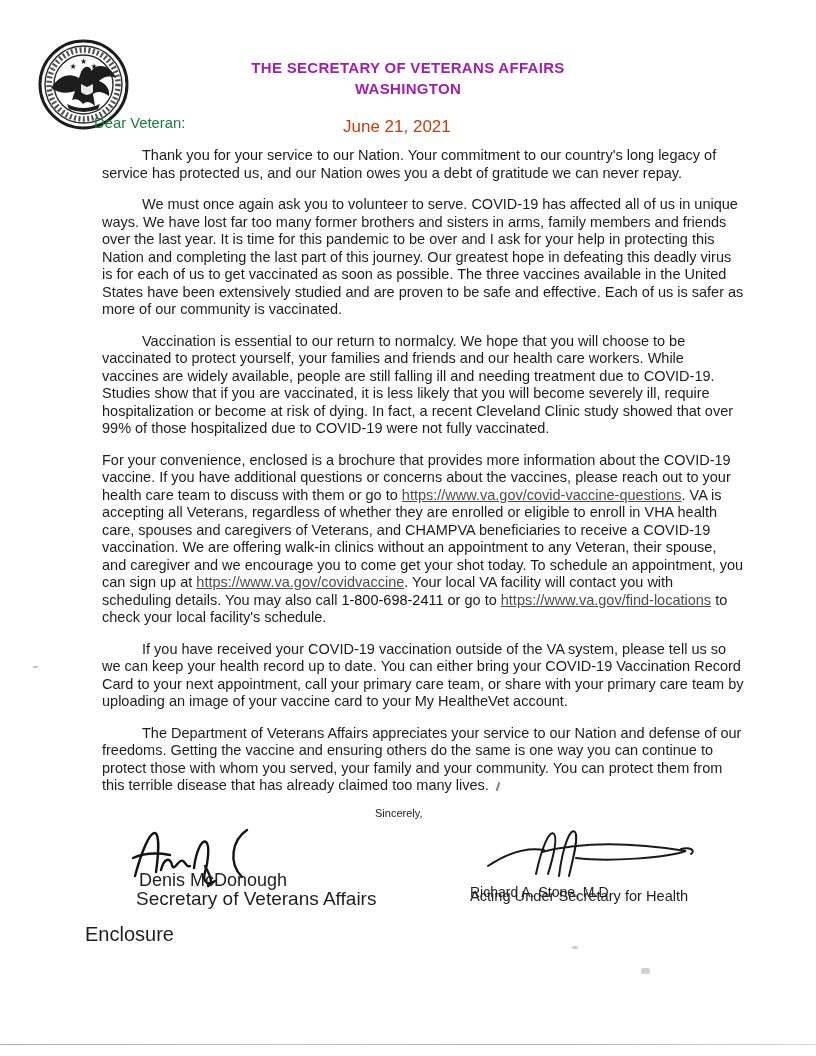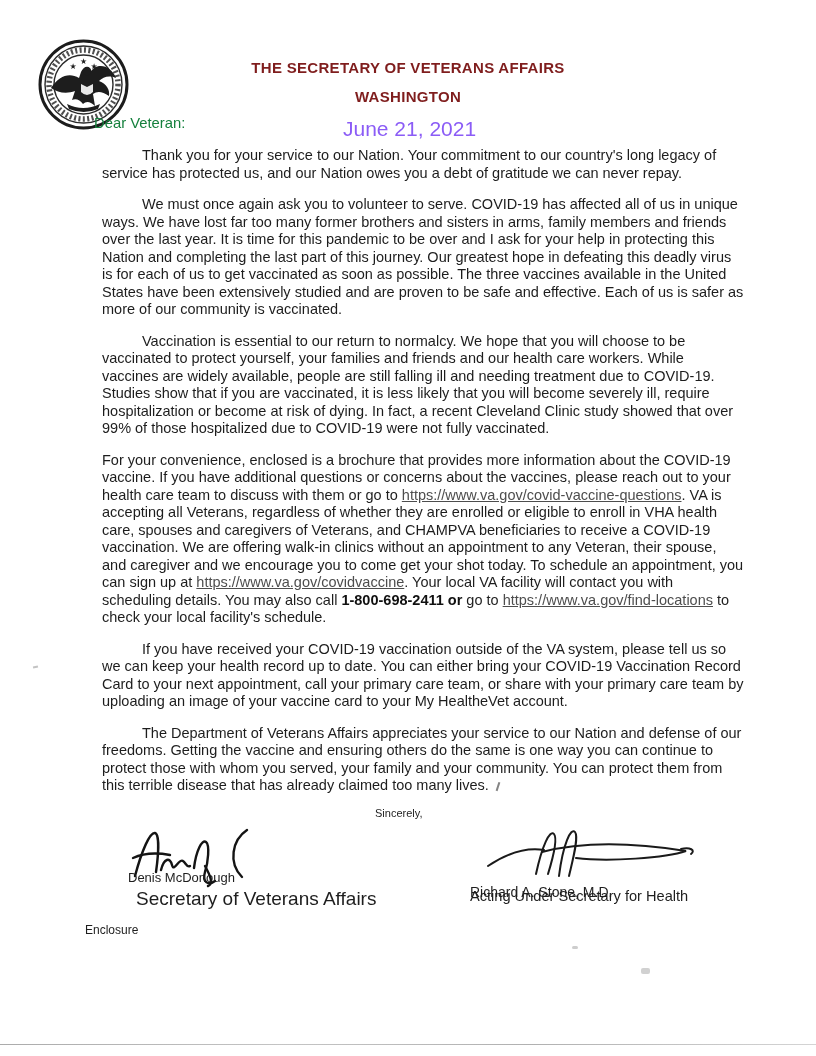--- a/index.html
+++ b/index.html
@@ -2,38 +2,38 @@
 <html><head>
 <meta charset="utf-8">
 <style>
   html,body{margin:0;padding:0;background:#ffffff;}
   .page{
     position:relative;width:816px;height:1056px;background:#ffffff;
     font-family:"Liberation Sans","DejaVu Sans",sans-serif;color:#1e1e1e;overflow:hidden;
   }
   .seal{position:absolute;left:37px;top:38px;width:93px;height:93px;}
   .letterhead{position:absolute;left:0;top:59px;width:816px;text-align:center;
-    font-weight:bold;font-size:15px;letter-spacing:.3px;color:#7f1d1d;}
-  .letterhead .city{margin-top:12px;}
+    font-weight:bold;font-size:15px;letter-spacing:.3px;color:#a21caf;}
+  .letterhead .city{margin-top:4px;}
   .salutation{position:absolute;left:94px;top:115px;font-size:14.8px;color:#15803d;}
-  .date{position:absolute;left:343px;top:117px;font-size:21px;color:#8b5cf6;}
+  .date{position:absolute;left:343px;top:117px;font-size:17px;color:#c2410c;}
   .bodytext{position:absolute;left:86px;top:147px;width:658px;
     font-size:14.5px;line-height:17.5px;color:#1d1d1d;}
   .para{margin:0 0 14px 16px;}
   .para.indent{text-indent:40px;}
   .seg-link{color:#4d4d4d;text-decoration:underline;cursor:pointer;}
-  .seg-bold{font-weight:bold;color:#101010;}
+  .seg-bold{font-weight:normal;color:#101010;}
   .closing{position:absolute;left:375px;top:807px;font-size:11px;}
   .sig-svg-left{position:absolute;left:131px;top:824px;}
   .sig-svg-right{position:absolute;left:484px;top:824px;}
-  .sig-name-left{position:absolute;left:128px;top:870px;font-size:13px;}
+  .sig-name-left{position:absolute;left:139px;top:870px;font-size:18px;}
   .sig-title-left{position:absolute;left:136px;top:888px;font-size:19px;}
   .sig-name-right{position:absolute;left:470px;top:870px;font-size:14px;margin-top:14px;}
   .sig-title-right{position:absolute;left:470px;top:888px;font-size:14.6px;}
-  .enclosure{position:absolute;left:85px;top:923px;font-size:12px;}
+  .enclosure{position:absolute;left:85px;top:923px;font-size:20px;}
   .scanline{position:absolute;left:0;top:1044px;width:816px;height:1px;opacity:.75;
     background:linear-gradient(to right,#8f8f8f 0%,#b0b0b0 35%,#969696 65%,#c6c6c6 100%);}
   .mark-tick{position:absolute;left:497px;top:782px;width:1.5px;height:9px;
     background:#6f6f6f;transform:rotate(18deg);opacity:.85;}
   .speck-a{position:absolute;left:572px;top:946px;width:6px;height:3px;background:#c0c0c0;
     border-radius:2px;opacity:.8;}
   .speck-b{position:absolute;left:641px;top:968px;width:9px;height:6px;background:#c6c6c6;
     border-radius:2px;opacity:.8;}
   .speck-c{position:absolute;left:33px;top:666px;width:5px;height:2px;background:#aaaaaa;
     opacity:.7;transform:rotate(-12deg);}

